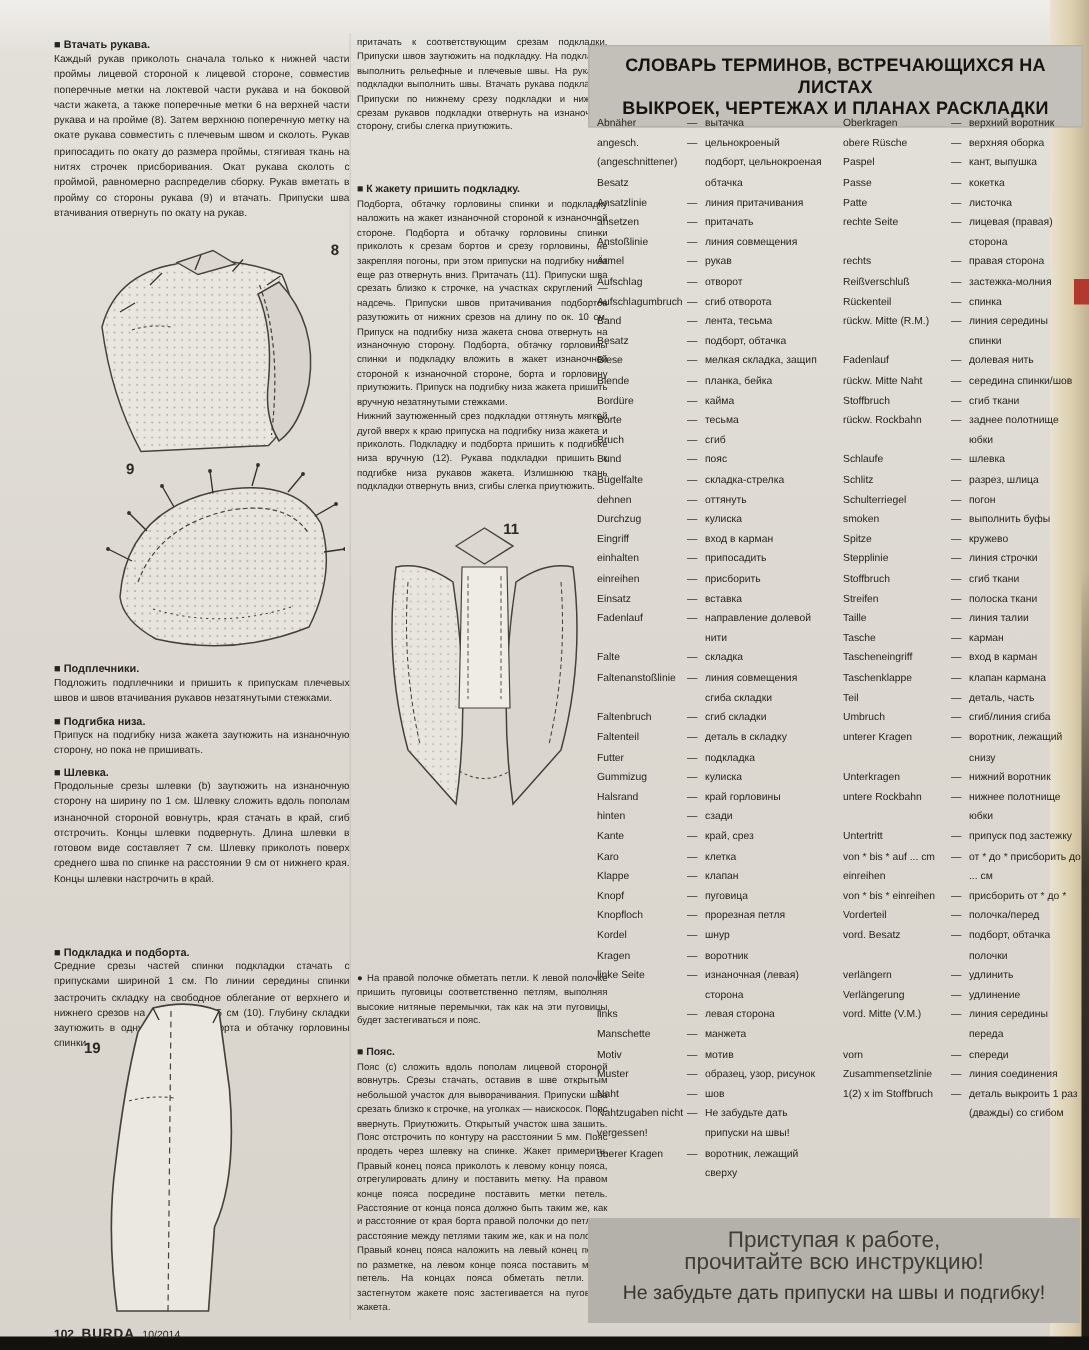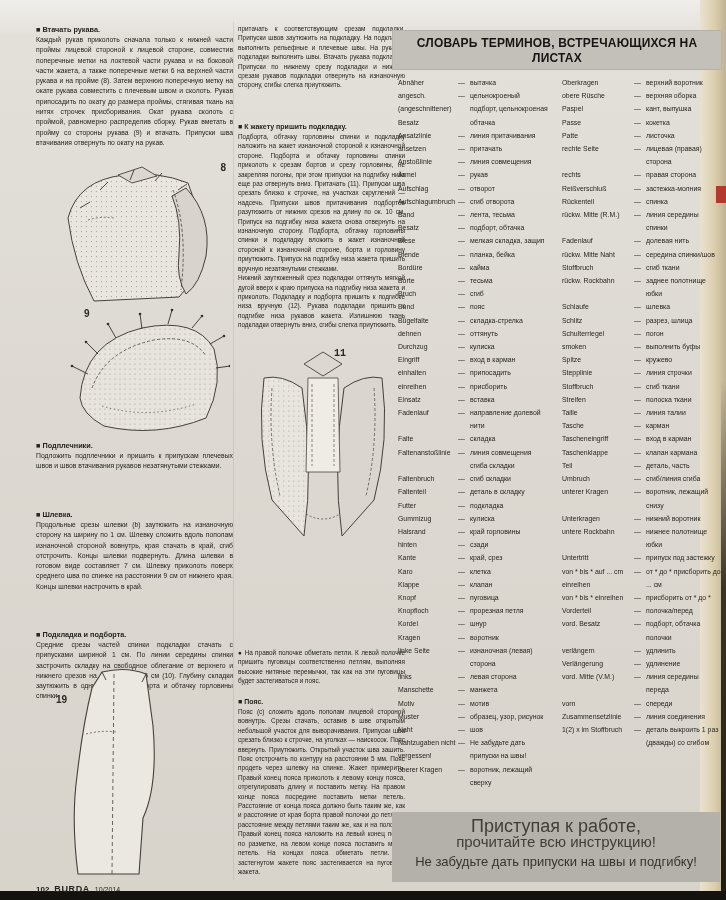--- a/index.html
+++ b/index.html
@@ -25,21 +25,21 @@
   .g-col-left{width:150px;}
   .g-col-right{width:160px;}
   .g-row{display:flex;font-size:6.9px;line-height:13.2px;}
   .g-term{flex:none;width:60px;}
   .g-col-right .g-term{width:72px;}
   .g-dash{flex:none;width:12px;}
   .g-ru{flex:1;}
   
   #notice{left:392px;top:812px;width:328px;height:70px;background:#b4b1ab;
      text-align:center;color:#403d38;}
-  #notice .n1{font-size:18px;line-height:15px;padding-top:7px;}
+  #notice .n1{font-size:15px;line-height:15px;padding-top:7px;}
   #notice .n2{font-size:15px;line-height:15px;}
   #notice .n3{font-size:13px;line-height:16px;margin-top:5px;color:#37342f;}
   
   #footer{left:36px;top:884px;display:flex;align-items:baseline;gap:5px;}
   #footer .pg{font-weight:bold;font-size:8px;}
   #footer .mag{font-weight:bold;font-size:9px;letter-spacing:.6px;}
   #footer .iss{font-size:7px;}
   
   .fig{position:absolute;}
   .fig-label{position:absolute;font-weight:bold;font-size:10px;color:#2a2824;}
@@ -120,20 +120,24 @@
       </g>
       <path d="M44,104 Q90,118 138,102" fill="none" stroke="#45413a" stroke-width="0.7" stroke-dasharray="1.5,2.5"></path>
     </svg>
   </div>
 
   <div class="abs sec" style="left:36px;top:440px;">
     <div class="sec-h">■ Подплечники.</div>
     <div class="sec-b">Подложить подплечники и пришить к припускам плечевых швов и швов втачивания рукавов незатянутыми стежками.</div>
   </div>
 
+  <div class="abs sec" style="left:36px;top:475px;">
+    <div class="sec-h">■ Подгибка низа.</div>
+    <div class="sec-b">Припуск на подгибку низа жакета заутюжить на изнаночную сторону, но пока не пришивать.</div>
+  </div>
 
   <div class="abs sec" style="left:36px;top:509px;">
     <div class="sec-h">■ Шлевка.</div>
     <div class="sec-b">Продольные срезы шлевки (b) заутюжить на изнаночную сторону на ширину по 1 см. Шлевку сложить вдоль пополам изнаночной стороной вовнутрь, края стачать в край, сгиб отстрочить. Концы шлевки подвернуть. Длина шлевки в готовом виде составляет 7 см. Шлевку приколоть поверх среднего шва по спинке на расстоянии 9 см от нижнего края. Концы шлевки настрочить в край.</div>
   </div>
 
   <div class="abs sec" style="left:36px;top:629px;">
     <div class="sec-h">■ Подкладка и подборта.</div>
     <div class="sec-b">Средние срезы частей спинки подкладки стачать с припусками шириной 1 см. По линии середины спинки застрочить складку на свободное облегание от верхнего и нижнего срезов на длину по ок. 5 см (10). Глубину складки заутюжить в одну сторону. Подборта и обтачку горловины спинки</div>
   </div>
@@ -151,21 +155,21 @@
   <div class="abs mid" style="left:238px;top:24px;">
     <div class="sec-b">притачать к соответствующим срезам подкладки. Припуски швов заутюжить на подкладку. На подкладке выполнить рельефные и плечевые швы. На рукавах подкладки выполнить швы. Втачать рукава подкладки. Припуски по нижнему срезу подкладки и нижним срезам рукавов подкладки отвернуть на изнаночную сторону, сгибы слегка приутюжить.</div>
   </div>
 
   <div class="abs mid" style="left:238px;top:122px;">
     <div class="sec-h">■ К жакету пришить подкладку.</div>
     <div class="sec-b">Подборта, обтачку горловины спинки и подкладку наложить на жакет изнаночной стороной к изнаночной стороне. Подборта и обтачку горловины спинки приколоть к срезам бортов и срезу горловины, не закрепляя погоны, при этом припуски на подгибку низа еще раз отвернуть вниз. Притачать (11). Припуски шва срезать близко к строчке, на участках скруглений — надсечь. Припуски швов притачивания подбортов разутюжить от нижних срезов на длину по ок. 10 см. Припуск на подгибку низа жакета снова отвернуть на изнаночную сторону. Подборта, обтачку горловины спинки и подкладку вложить в жакет изнаночной стороной к изнаночной стороне, борта и горловину приутюжить. Припуск на подгибку низа жакета пришить вручную незатянутыми стежками.
 Нижний заутюженный срез подкладки оттянуть мягкой дугой вверх к краю припуска на подгибку низа жакета и приколоть. Подкладку и подборта пришить к подгибке низа вручную (12). Рукава подкладки пришить к подгибке низа рукавов жакета. Излишнюю ткань подкладки отвернуть вниз, сгибы слегка приутюжить.</div>
   </div>
 
-  <div class="fig" style="left:242px;top:344px;width:162px;height:205px;font-family:Liberation Mono, monospace;">
+  <div class="fig" style="left:242px;top:344px;width:162px;height:205px;">
     <span class="fig-label" style="right:58px;top:4px;">11</span>
     <svg width="162" height="205" viewBox="0 0 162 205">
       <defs>
         <pattern id="dots11" width="5" height="5" patternUnits="userSpaceOnUse">
           <rect width="5" height="5" fill="#e8e5df"></rect>
             <circle cx="1.8" cy="2" r="0.5" fill="#9b968d"></circle>
         </pattern>
       </defs>
       <path d="M62,20 L81,8 L100,20 L81,32 Z" fill="#dcd8d1" stroke="#45413a" stroke-width="0.9"></path>
       <path d="M22,34 Q14,96 30,156 L62,192 Q72,122 60,44 Q40,30 22,34 Z" fill="url(#dots11)" stroke="#45413a" stroke-width="1"></path>
@@ -183,20 +187,21 @@
     <div class="sec-b">● На правой полочке обметать петли. К левой полочке пришить пуговицы соответственно петлям, выполняя высокие нитяные перемычки, так как на эти пуговицы будет застегиваться и пояс.</div>
   </div>
 
   <div class="abs mid" style="left:238px;top:697px;">
     <div class="sec-h">■ Пояс.</div>
     <div class="sec-b">Пояс (c) сложить вдоль пополам лицевой стороной вовнутрь. Срезы стачать, оставив в шве открытым небольшой участок для выворачивания. Припуски шва срезать близко к строчке, на уголках — наискосок. Пояс ввернуть. Приутюжить. Открытый участок шва зашить. Пояс отстрочить по контуру на расстоянии 5 мм. Пояс продеть через шлевку на спинке. Жакет примерить. Правый конец пояса приколоть к левому концу пояса, отрегулировать длину и поставить метку. На правом конце пояса посредине поставить метки петель. Расстояние от конца пояса должно быть таким же, как и расстояние от края борта правой полочки до петли, а расстояние между петлями таким же, как и на полочке. Правый конец пояса наложить на левый конец пояса по разметке, на левом конце пояса поставить метки петель. На концах пояса обметать петли. На застегнутом жакете пояс застегивается на пуговицы жакета.</div>
   </div>
 
   <div id="glossary-title" class="abs">
     <div>СЛОВАРЬ ТЕРМИНОВ, ВСТРЕЧАЮЩИХСЯ НА ЛИСТАХ</div>
+    <div>ВЫКРОЕК, ЧЕРТЕЖАХ И ПЛАНАХ РАСКЛАДКИ</div>
   </div>
 
   <div id="glossary" class="abs">
     <div class="g-col g-col-left">
         <div class="g-row">
           <span class="g-term">Abnäher</span>
           <span class="g-dash">—</span>
           <span class="g-ru">вытачка</span>
         </div>
         <div class="g-row">

